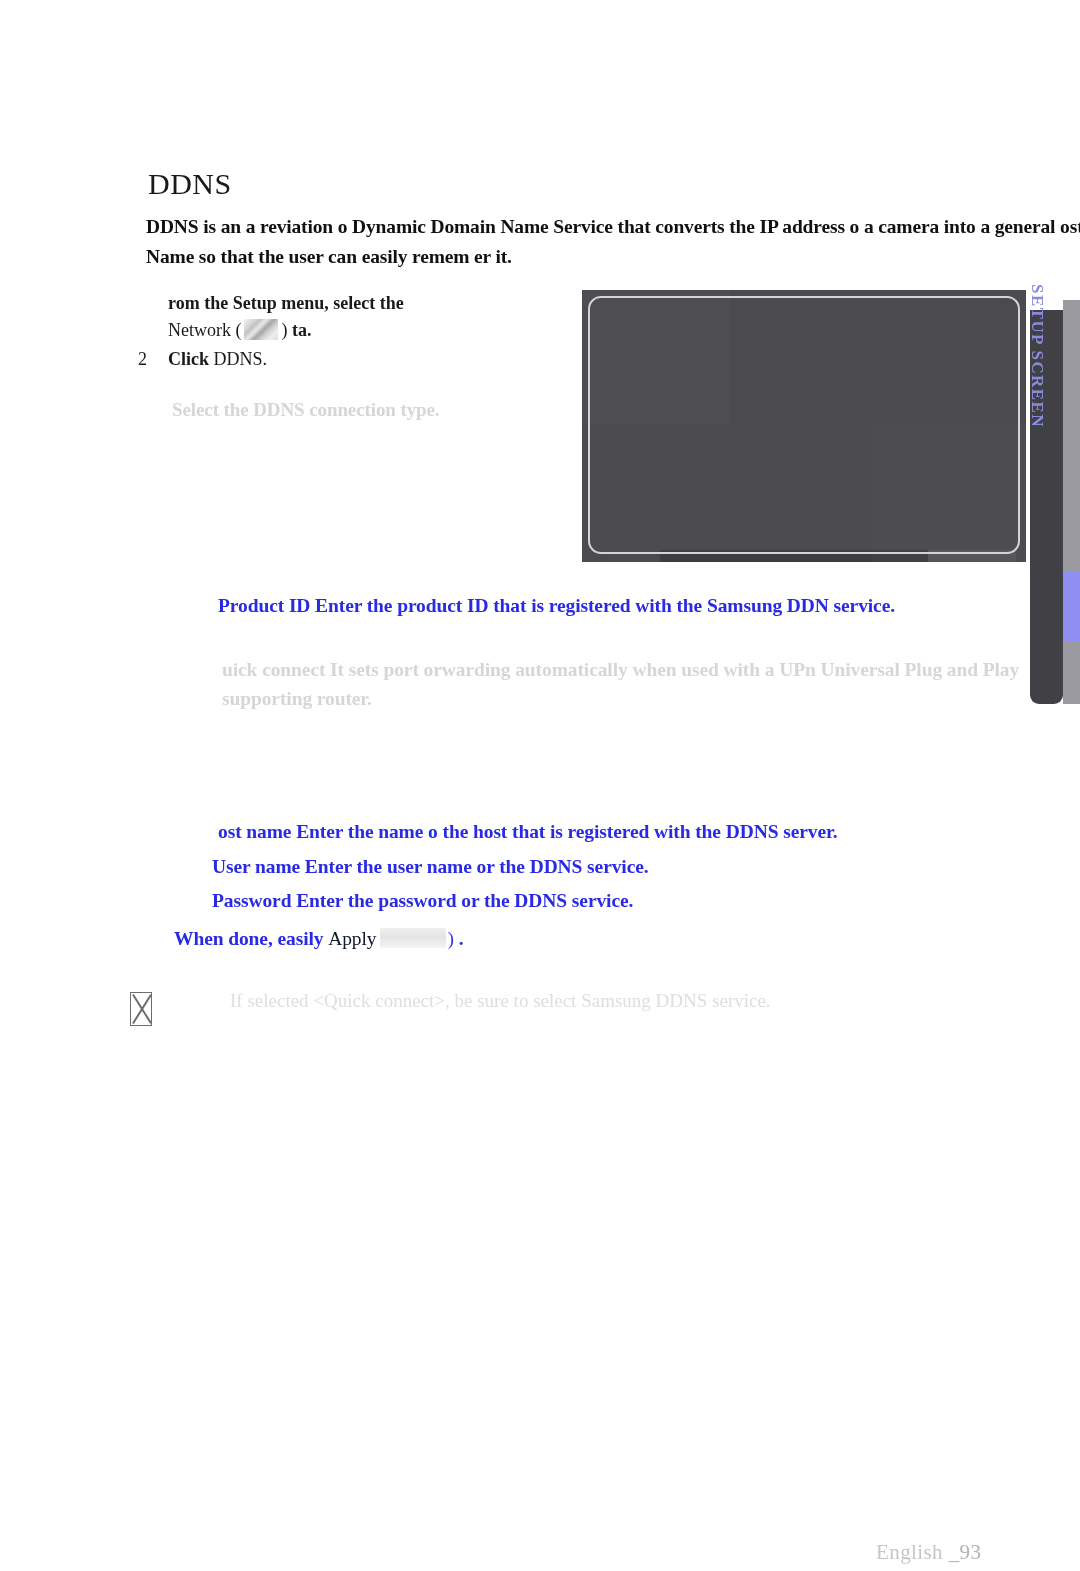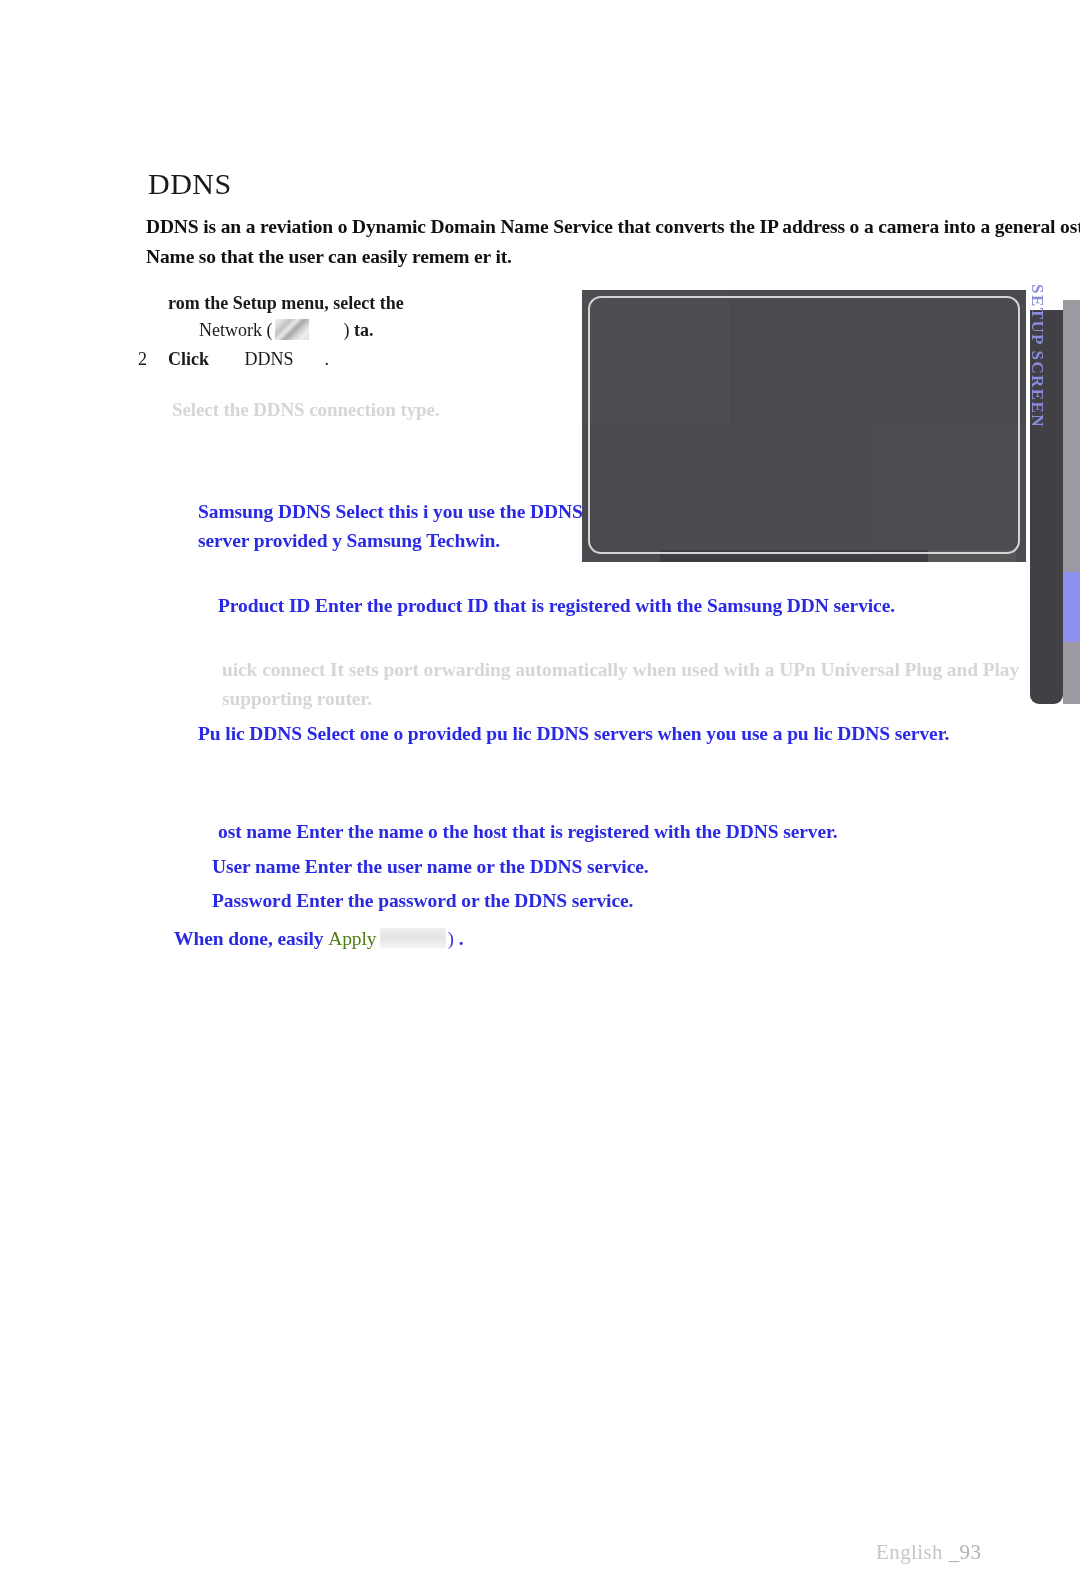--- a/index.html
+++ b/index.html
@@ -69,21 +69,21 @@
     text-align: left;
     line-height: 1.5;
   }
   .step-body {
     flex: 1;
     font-size: 18px;
     line-height: 1.5;
     color: #1a1a1a;
   }
   .b { font-weight: bold; }
-  .reg { font-weight: 400; margin-left: 31px; }
+  .reg { font-weight: 400; }
 
   .net-icon {
     display: inline-block;
     width: 34px;
     height: 21px;
     vertical-align: -4px;
     margin: 0 3px;
     background:
       linear-gradient(135deg,
         #f2f2f2 0%, #d8d8d8 18%, #bdbdbd 30%,
@@ -111,21 +111,21 @@
   #blk-quick      { left: 222px; top: 656px; width: 880px; font-size: 19.5px; }
   #blk-public     { left: 198px; top: 720px; width: 880px; font-size: 19.5px; }
   #blk-service    { left: 218px; top: 784px; width: 650px; font-size: 19.5px; }
   #blk-hostname   { left: 218px; top: 818px; width: 880px; font-size: 19.5px; }
   #blk-username   { left: 212px; top: 853px; width: 880px; font-size: 19.5px; }
   #blk-password   { left: 212px; top: 887px; width: 880px; font-size: 19.5px; }
   #blk-whendone   { left: 174px; top: 925px; width: 480px; font-size: 19.5px; }
 
   .apply-word {
     font-weight: 400;
-    color: #4d7c0f;
+    color: #0f172a;
   }
   .apply-btn {
     display: inline-block;
     width: 66px;
     height: 20px;
     vertical-align: -3px;
     margin: 0 2px 0 3px;
     background: linear-gradient(180deg, #efefef 0%, #e4e4e4 45%, #f4f4f4 100%);
     border-radius: 2px;
     filter: blur(0.7px);
@@ -296,41 +296,47 @@
       <div class="step-body">
         <span class="b">Click</span>
         <span class="reg">DDNS</span><span class="reg">.</span>
       </div>
     </div>
   </div>
 
   <div class="blk gray1" id="blk-selecttype">Select the  DDNS  connection type.</div>
 
 
-  <div class="blk blue" id="blk-samsung">Samsung DDNS  Select this i  you use the DDNS server provided  y Samsung Techwin.</div>
 
   <div class="blk blue" id="blk-product">Product ID  Enter the product ID that is registered with the Samsung DDN service.</div>
 
   <div class="blk gray1" id="blk-quick">uick connect  It sets port  orwarding automatically when used with a UPn Universal Plug and Play  supporting router.</div>
 
-  <div class="blk blue" id="blk-public">Pu lic DDNS  Select one o  provided pu lic DDNS servers when you use a pu lic DDNS server.</div>
 
 
   <div class="blk blue" id="blk-hostname">ost name  Enter the name o  the host that is registered with the DDNS server.</div>
 
   <div class="blk blue" id="blk-username">User name  Enter the user name  or the DDNS service.</div>
 
   <div class="blk blue" id="blk-password">Password  Enter the password  or the DDNS service.</div>
 
   <div class="blk blue" id="blk-whendone">
     <span>When done, easily</span>
     <span class="apply-word">Apply</span><span class="apply-btn"></span><span class="paren">)</span>
     <span>.</span>
   </div>
 
+  <div class="note-wrap">
+    <div class="note-glyph">
+      <span class="bx"></span>
+      <span class="d1"></span>
+      <span class="d2"></span>
+    </div>
+    <div class="note-text">If selected &lt;Quick connect&gt;, be sure to select Samsung DDNS service.</div>
+  </div>
 
   <div class="shot">
     <span class="shot-q1"></span>
     <span class="shot-q2"></span>
     <span class="shot-foot"></span>
     <span class="shot-foot2"></span>
   </div>
 
   <div class="side-tab">
     <span class="side-tab-label">SETUP SCREEN</span>

